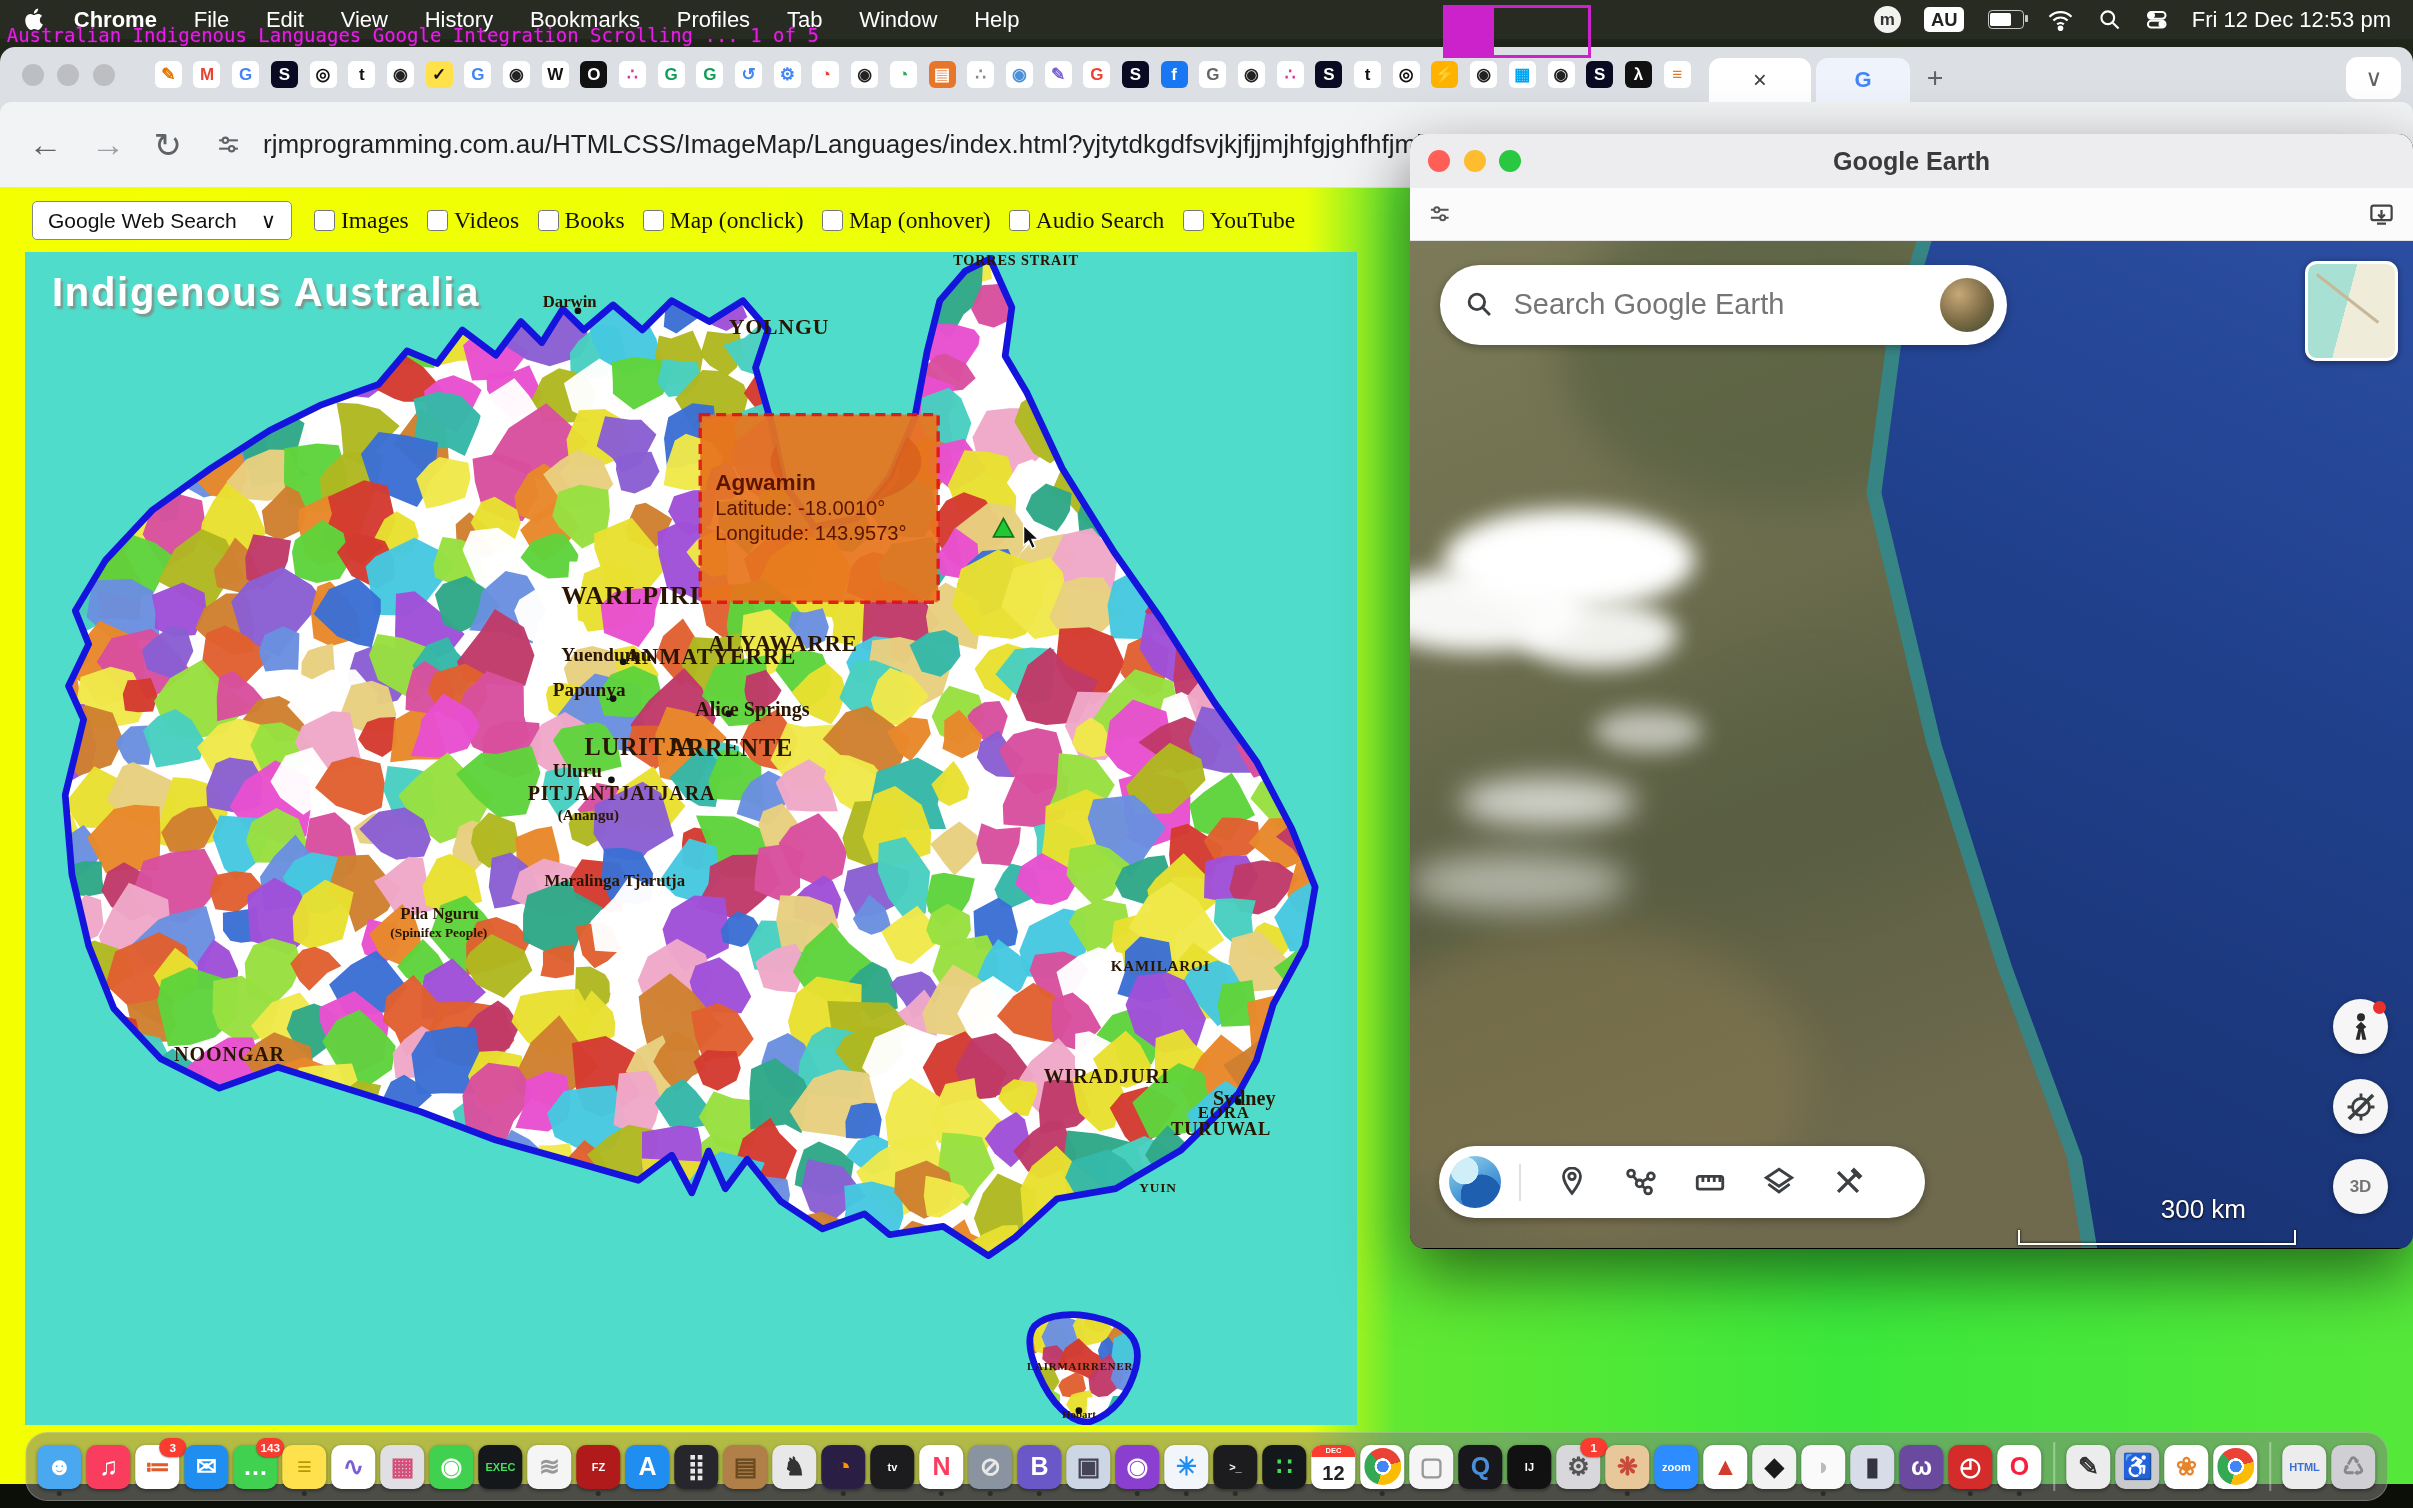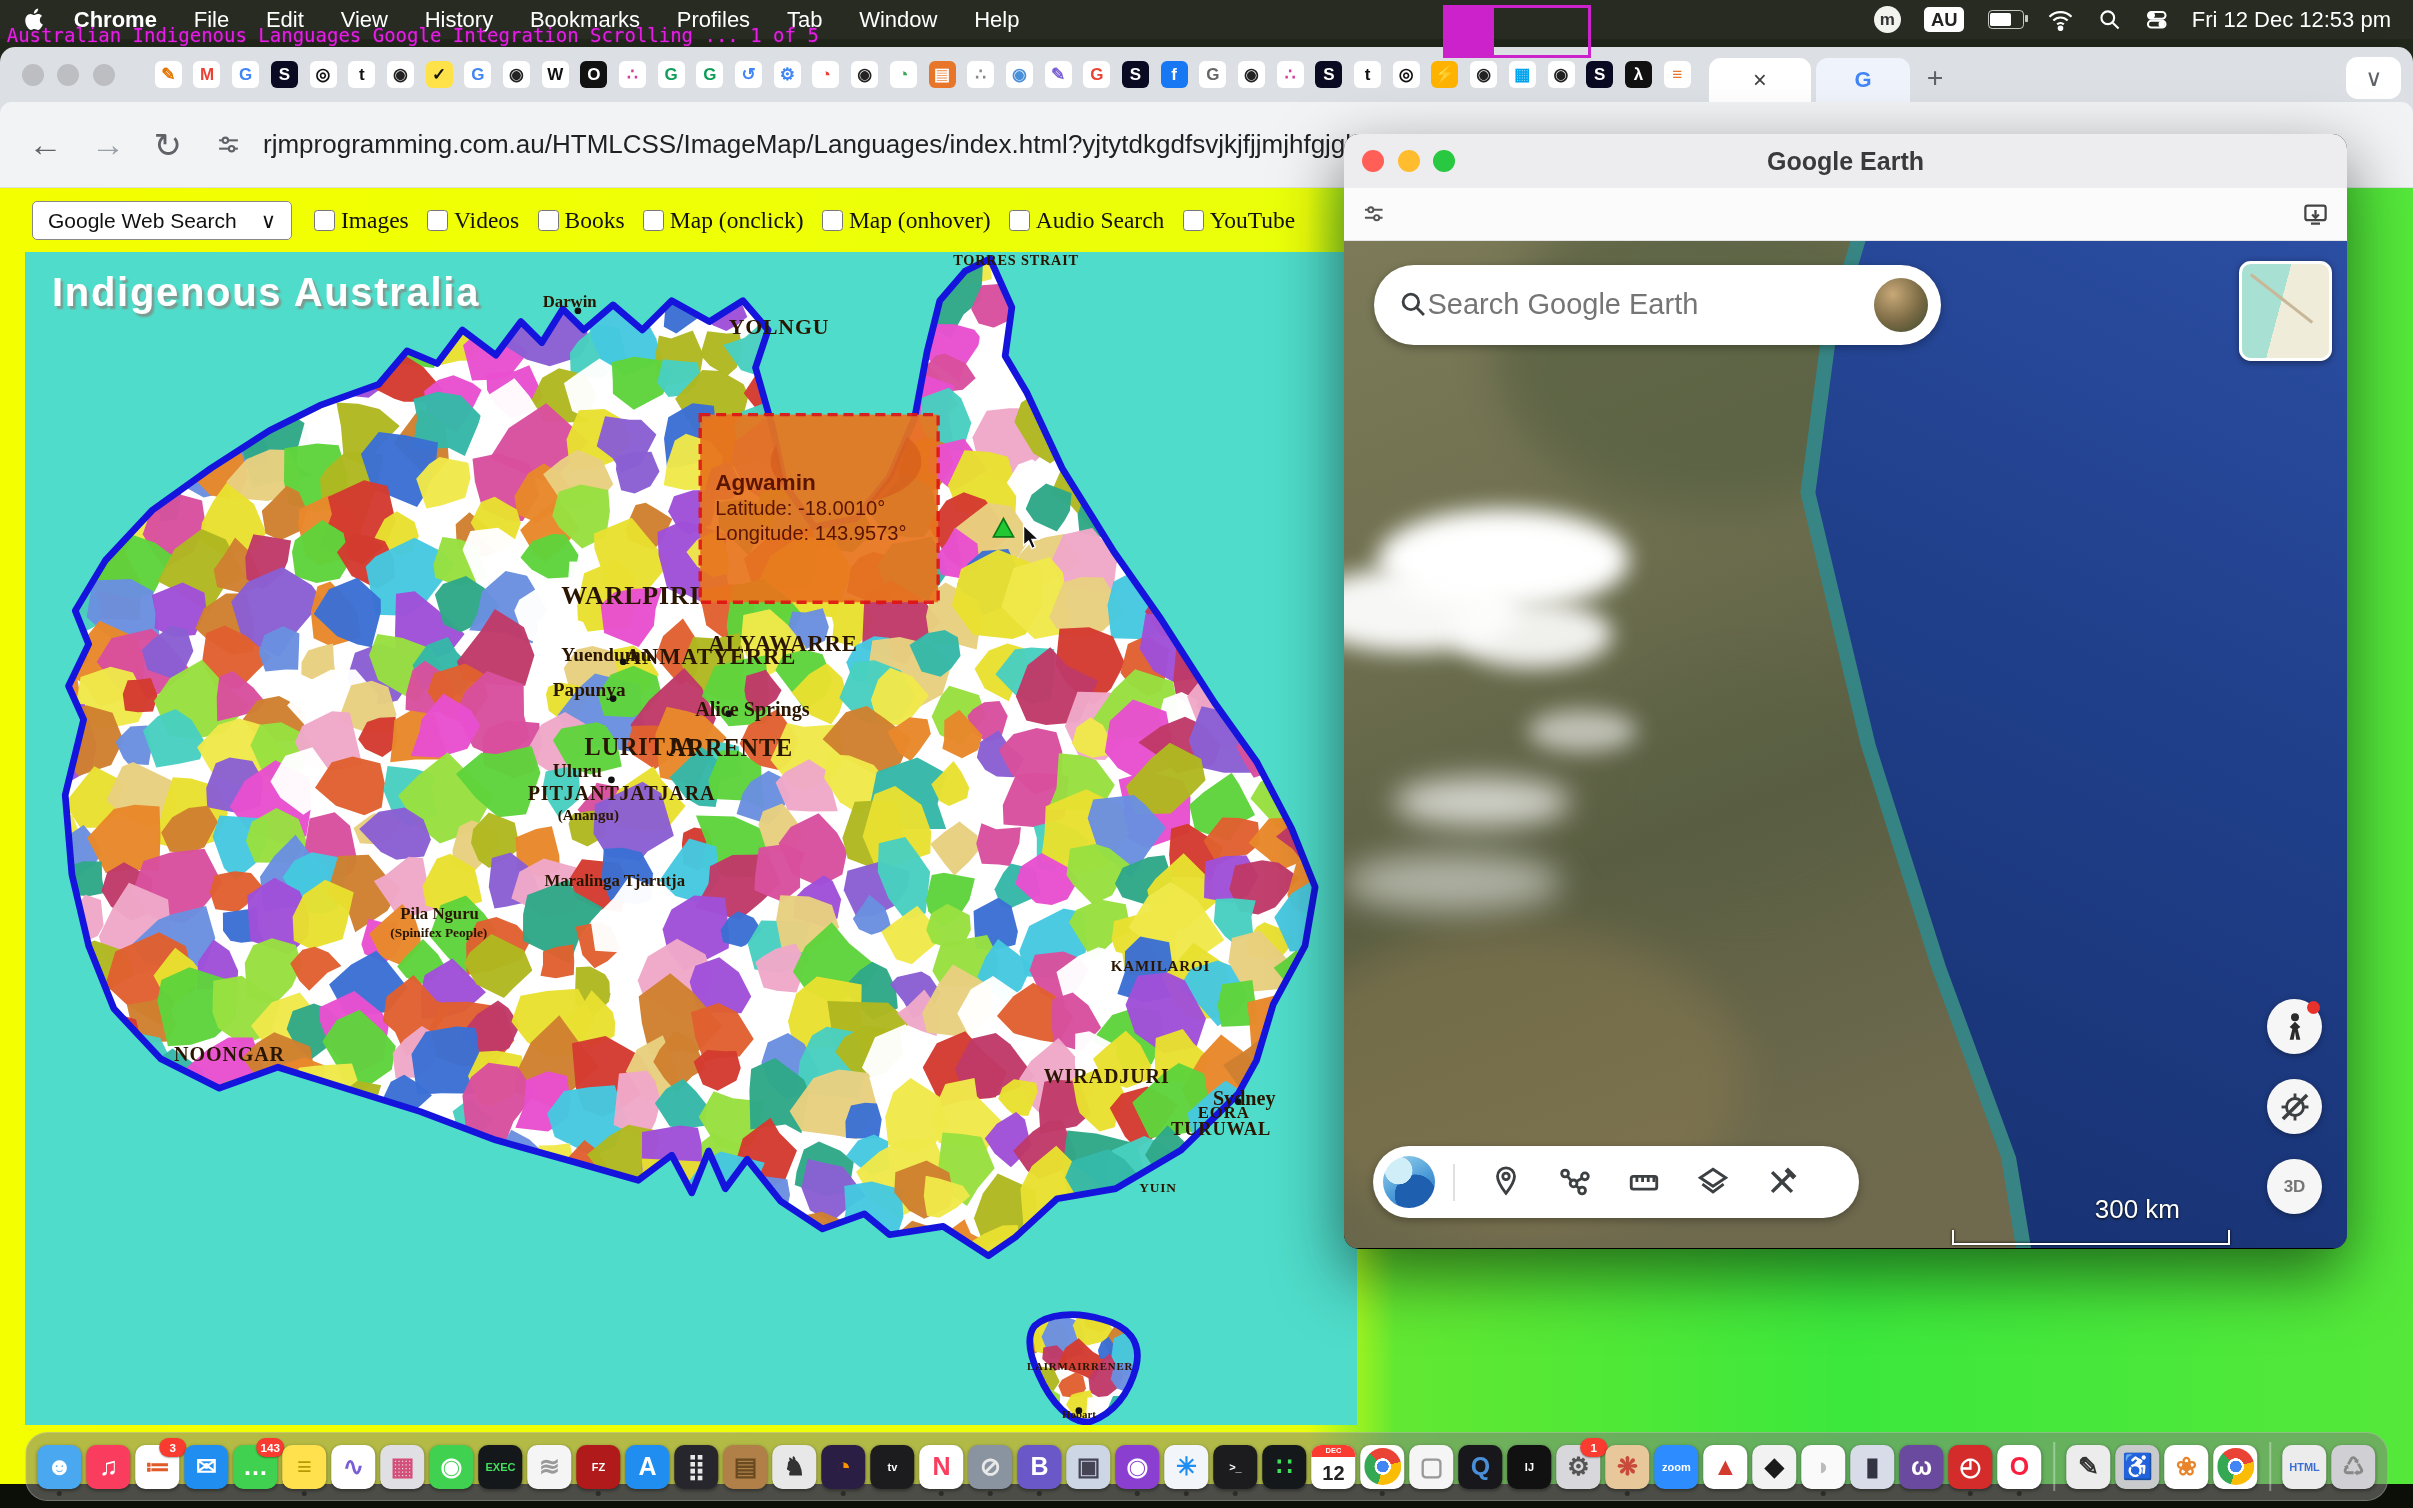--- a/index.html
+++ b/index.html
@@ -53,42 +53,42 @@
   #search-select{width:228px;height:37px;background:#fff;border:1.7px solid #888;border-radius:5px;
     display:flex;align-items:center;font-size:21px;padding:0 15px;color:#111;justify-content:space-between;}
   #checkbox-row{display:flex;align-items:center;gap:18.4px;font-family:"Liberation Serif",serif;font-size:23.5px;color:#111;}
   .cbx{display:flex;align-items:center;gap:5.9px;}
   .cbx .box{width:19px;height:19px;background:#fff;border:1.7px solid #777;border-radius:3.4px;}
   #map-wrap{position:absolute;left:25px;top:64px;width:1332px;height:1173px;background:#4fdcca;}
   #map-title{position:absolute;left:27px;top:18.4px;font-size:40px;font-weight:700;color:#fff;
     text-shadow:2.5px 2.5px 1.7px #7a9a90;letter-spacing:1.7px;z-index:5;}
   #mapsvg{position:absolute;left:0;top:0;}
   
-  #ge-win{position:absolute;left:1344px;top:134px;width:1003px;height:1115px;border-radius:15px;
+  #ge-win{position:absolute;left:1410px;top:134px;width:1003px;height:1115px;border-radius:15px;
     overflow:hidden;box-shadow:0 25px 67px rgba(0,0,0,.55);z-index:40;background:#000;}
   #ge-titlebar{position:absolute;left:0;top:0;width:100%;height:54px;background:#ededef;border-bottom:0.8px solid #d5d5d7;
     display:flex;align-items:center;}
   .gtl{width:22px;height:22px;border-radius:50%;margin-left:13.4px;}
   .gtl:first-child{margin-left:18.4px;}
   #ge-title{position:absolute;left:0;right:0;text-align:center;font-size:25px;font-weight:700;color:#3a3a3c;}
   #ge-urlbar{position:absolute;left:0;top:54px;width:100%;height:52px;background:#fbfbfc;border-bottom:0.8px solid #e4e4e6;
     display:flex;align-items:center;}
   #ge-url{margin-left:22px;font-size:25px;color:#202124;white-space:nowrap;overflow:hidden;}
   #ge-install{margin-left:auto;margin-right:18.4px;color:#444;}
   #ge-content{position:absolute;left:0;top:107px;width:1003px;height:1007px;overflow:hidden;
     background:linear-gradient(160deg,#7c7a58 0%,#6f7050 28%,#5a5e42 52%,#6e6a4e 78%,#70684c 100%);}
   .terr{position:absolute;border-radius:50%;filter:blur(22px);}
   #ocean-shallow{position:absolute;inset:0;background:#2f8a8e;opacity:.85;
     clip-path:polygon(50.5% 0,100% 0,100% 100%,67% 100%,65.5% 91%,58.5% 72%,51.5% 50%,45.5% 25%,47.5% 10%);}
   #ocean{position:absolute;inset:0;background:linear-gradient(205deg,#2c4ea2 0%,#20408c 35%,#1a3578 70%,#16306e 100%);
     clip-path:polygon(52% 0,100% 0,100% 100%,68.5% 100%,67% 91%,60% 72%,53% 50%,47% 25%,49% 10%);}
   .cloud{position:absolute;background:#fff;border-radius:50%;filter:blur(11px);}
   #ge-search{position:absolute;left:30px;top:23.5px;width:567px;height:80px;border-radius:40px;background:#fff;
     display:flex;align-items:center;box-shadow:0 2.5px 8.4px rgba(0,0,0,.3);}
-  #ge-search-ph{font-size:29px;color:#757575;}
+  #ge-search-ph{margin-left:20px;font-size:29px;color:#757575;}
   #ge-avatar{margin-left:auto;margin-right:13.4px;width:54px;height:54px;border-radius:50%;
     background:radial-gradient(circle at 35% 30%,#c8a878,#7a6a44 55%,#39482e);}
   #ge-minimap{position:absolute;right:15px;top:20px;width:87px;height:94px;border-radius:11.7px;border:3.4px solid #fff;
     box-shadow:0 1.7px 6.7px rgba(0,0,0,.4);
     background:linear-gradient(105deg,#a8e0d4 0 44%,#f0ecda 44%),#f0ecda;}
   #ge-minimap .rd{position:absolute;left:10%;top:10%;width:90%;height:2.5px;background:#c8b898;transform:rotate(38deg);transform-origin:left;}
   #ge-card{position:absolute;left:13.4px;top:731px;width:580px;height:153px;border-radius:22px;background:#fdfdfd;
     box-shadow:0 3.4px 11.7px rgba(0,0,0,.3);}
   #ge-card-text{position:absolute;left:22px;top:30px;font-size:26px;color:#202124;}
   #ge-dismiss{position:absolute;left:22px;bottom:23.5px;font-size:26px;color:#1a66d2;font-weight:600;}

